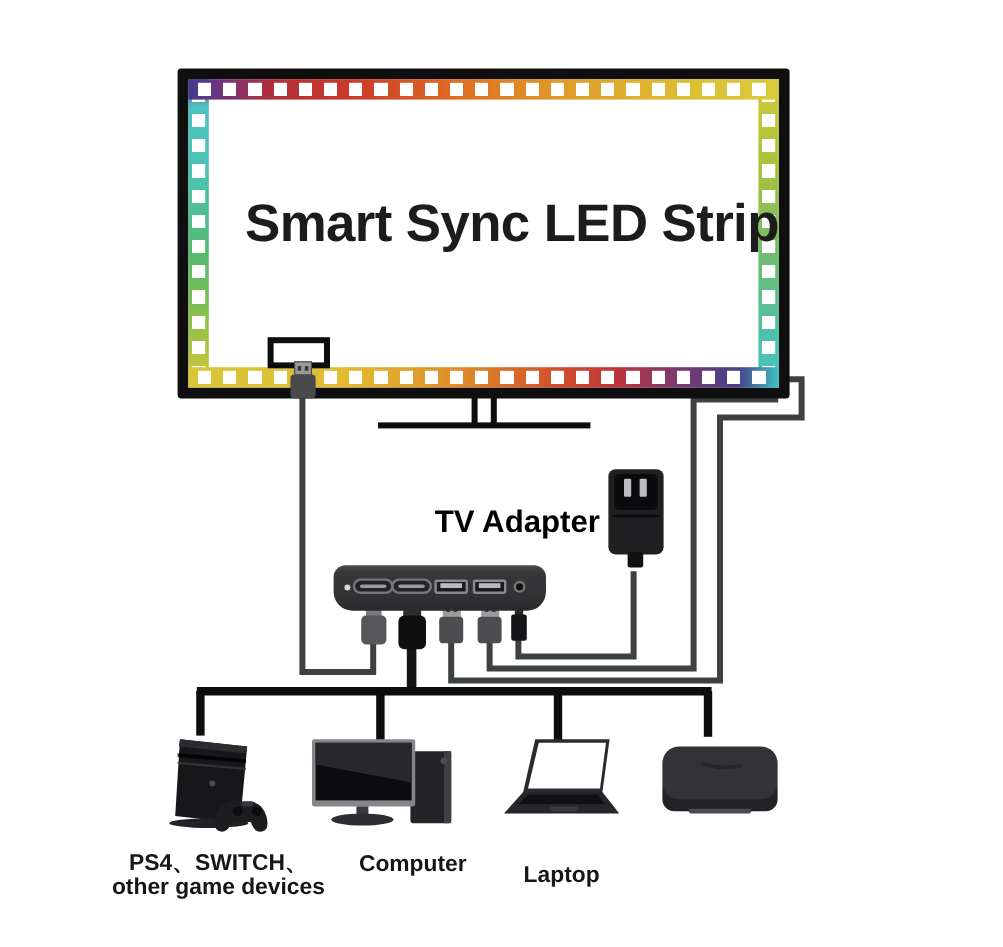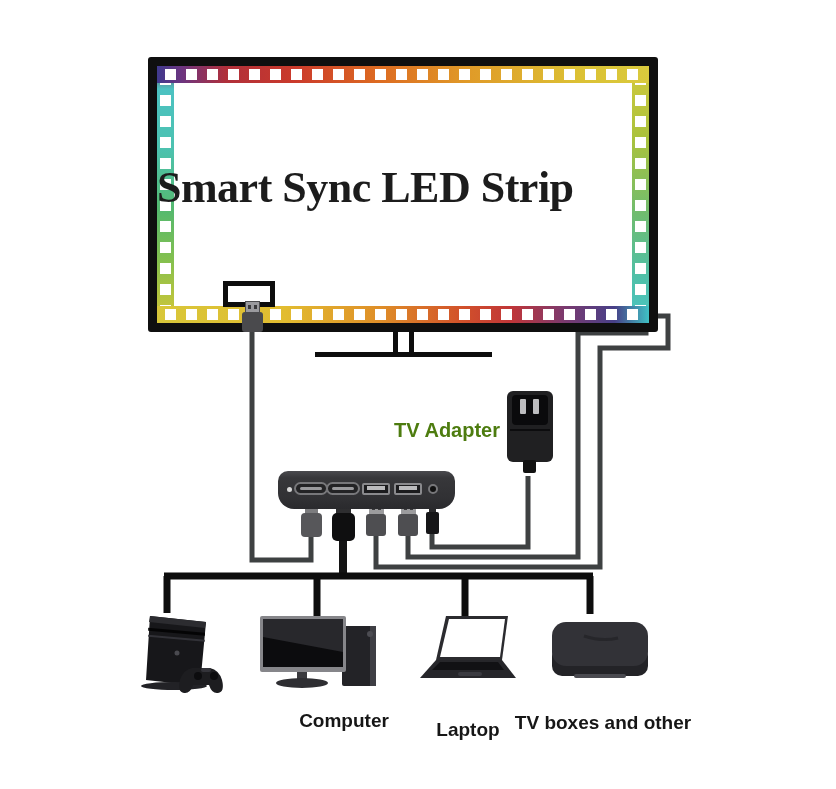--- a/index.html
+++ b/index.html
@@ -15,22 +15,22 @@
   .bar-bottom{left:0;top:240px;width:492px;height:17px;
     background:linear-gradient(90deg,#d8c73a 0%,#e2bc30 26%,#df8f28 45%,#d2512a 62%,#c03538 72%,#7a3a70 83%,#474088 93%,#3fc0c4 100%);}
   .bar-left{left:0;top:0;width:17px;height:257px;
     background:linear-gradient(180deg,#7a3550 0%,#4cc2c2 9%,#4cc2b0 32%,#55b96e 56%,#85c04e 76%,#b3c43f 89%,#d6c63a 100%);}
   .bar-right{left:475px;top:0;width:17px;height:257px;
     background:linear-gradient(180deg,#d2c93c 0%,#aac23c 28%,#6fbc70 58%,#4fc0a8 82%,#4ac4c4 100%);}
   .leds-h{position:absolute;left:3px;right:3px;top:3px;bottom:3px;
     background-image:repeating-linear-gradient(90deg,transparent 0 5px,#ffffff 5px 16px,transparent 16px 21px);}
   .leds-v{position:absolute;left:3px;right:3px;top:3px;bottom:3px;
     background-image:repeating-linear-gradient(180deg,transparent 0 5px,#ffffff 5px 16px,transparent 16px 21px);}
-  .tv-title{position:absolute;left:0;top:96px;width:492px;text-align:left;
-    font-size:44px;font-weight:600;letter-spacing:-0.5px;color:#1c1c1c;font-family:Liberation Serif, serif;}
+  .tv-title{position:absolute;left:0;top:96px;width:492px;text-align:right;
+    font-size:44px;font-weight:600;letter-spacing:-0.5px;color:#1c1c1c;}
 
   
   .mount{position:absolute;left:223px;top:281px;width:52px;height:26px;
     border:5px solid #0d0d0d;background:#ffffff;box-sizing:border-box;}
   .strip-conn-metal{position:absolute;left:245px;top:301px;width:15px;height:12px;background:#9a9a9e;border:1px solid #4c4c4e;box-sizing:border-box;}
   .strip-conn-metal i{position:absolute;top:3px;width:3px;height:4px;background:#3a3a3c;}
   .strip-conn-body{position:absolute;left:242px;top:312px;width:21px;height:20px;background:#4a4a4d;border-radius:3px;}
 
   
   .stand-post{position:absolute;width:5px;height:22px;top:331px;background:#0d0d0d;}
@@ -47,21 +47,21 @@
   .port-usb i{position:absolute;left:3px;right:3px;top:1px;height:4px;background:#bbbbbd;}
   .port-dc{position:absolute;left:150px;top:13px;width:10px;height:10px;border-radius:50%;background:#111;border:2px solid #77777a;box-sizing:border-box;}
 
   
   .adapter{position:absolute;left:507px;top:391px;width:46px;height:71px;background:#202022;border-radius:6px;}
   .adapter .panel{position:absolute;left:5px;top:4px;width:36px;height:30px;background:#0a0a0c;border-radius:4px;}
   .adapter .prong{position:absolute;top:8px;width:6px;height:15px;background:#bdbdbf;border-radius:1px;}
   .adapter .seam{position:absolute;left:3px;right:3px;top:38px;height:2px;background:#0c0c0e;}
   .adapter .tip{position:absolute;left:16px;top:69px;width:13px;height:13px;background:#111;border-radius:2px;}
   .adapter-label{position:absolute;left:334px;top:419px;width:166px;text-align:right;
-    font-size:20px;font-weight:600;color:#4d7c0f;}
+    font-size:26px;font-weight:600;color:#000000;}
 
   
   .dev-label{position:absolute;text-align:center;font-size:19px;font-weight:600;color:#161616;line-height:20px;}
 
   svg{position:absolute;left:0;top:0;}
 </style>
 </head>
 <body>
 
 <div id="canvas">
@@ -197,23 +197,26 @@
     <rect x="40" y="58" width="24" height="4" rx="2" fill="#3a3a40"></rect>
   </svg>
 
   <svg width="112" height="68" viewBox="0 0 112 68" style="left:544px;top:618px">
     <rect x="8" y="28" width="96" height="30" rx="10" fill="#232327"></rect>
     <rect x="8" y="4" width="96" height="44" rx="14" fill="#323237"></rect>
     <path d="M40,18 q18,6 34,2" stroke="#26262a" stroke-width="3" fill="none"></path>
     <rect x="30" y="56" width="52" height="4" rx="2" fill="#4a4a50"></rect>
   </svg>
 
+  <div class="dev-label" style="left:86px;top:710px;width:192px">
+    <div>PS4、SWITCH、</div>
+    <div>other game devices</div>
+  </div>
   <div class="dev-label" style="left:284px;top:711px;width:120px">
     <div>Computer</div>
   </div>
   <div class="dev-label" style="left:408px;top:720px;width:120px">
     <div>Laptop</div>
   </div>
   <div class="dev-label" style="left:513px;top:713px;width:180px">
-    <div>TV boxes and other</div>
   </div>
 
 </div>
 
 </body></html>

